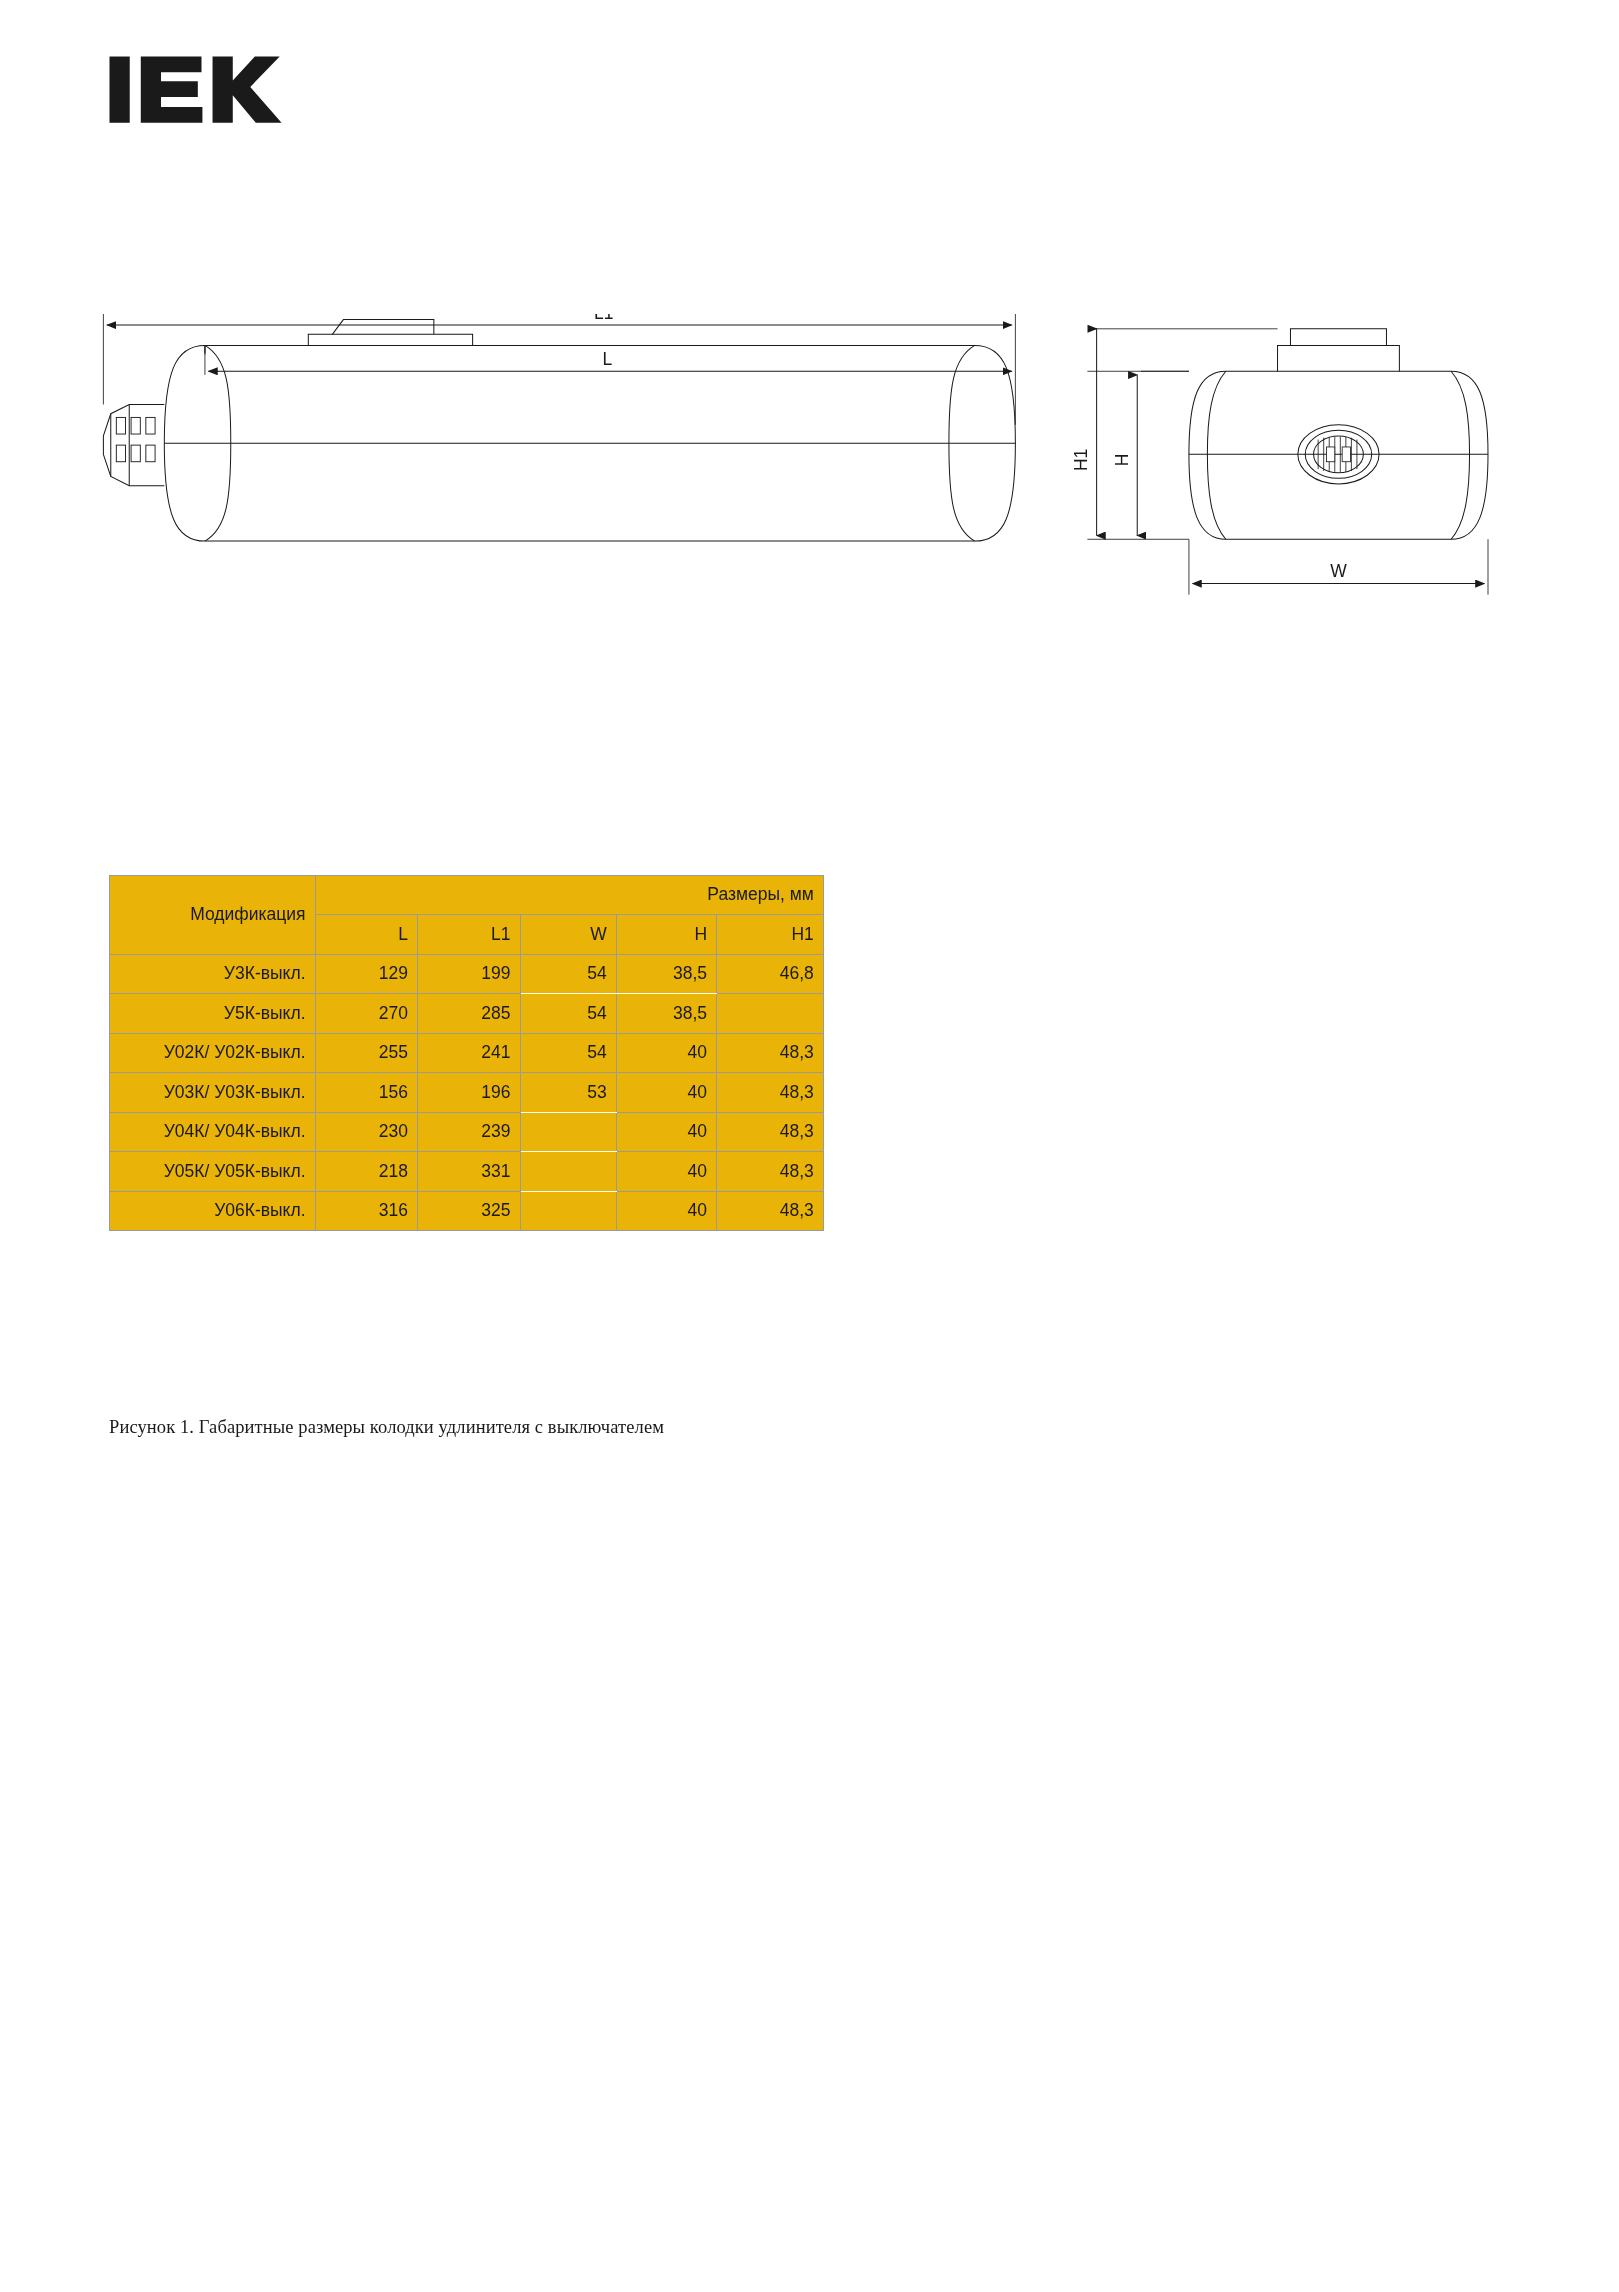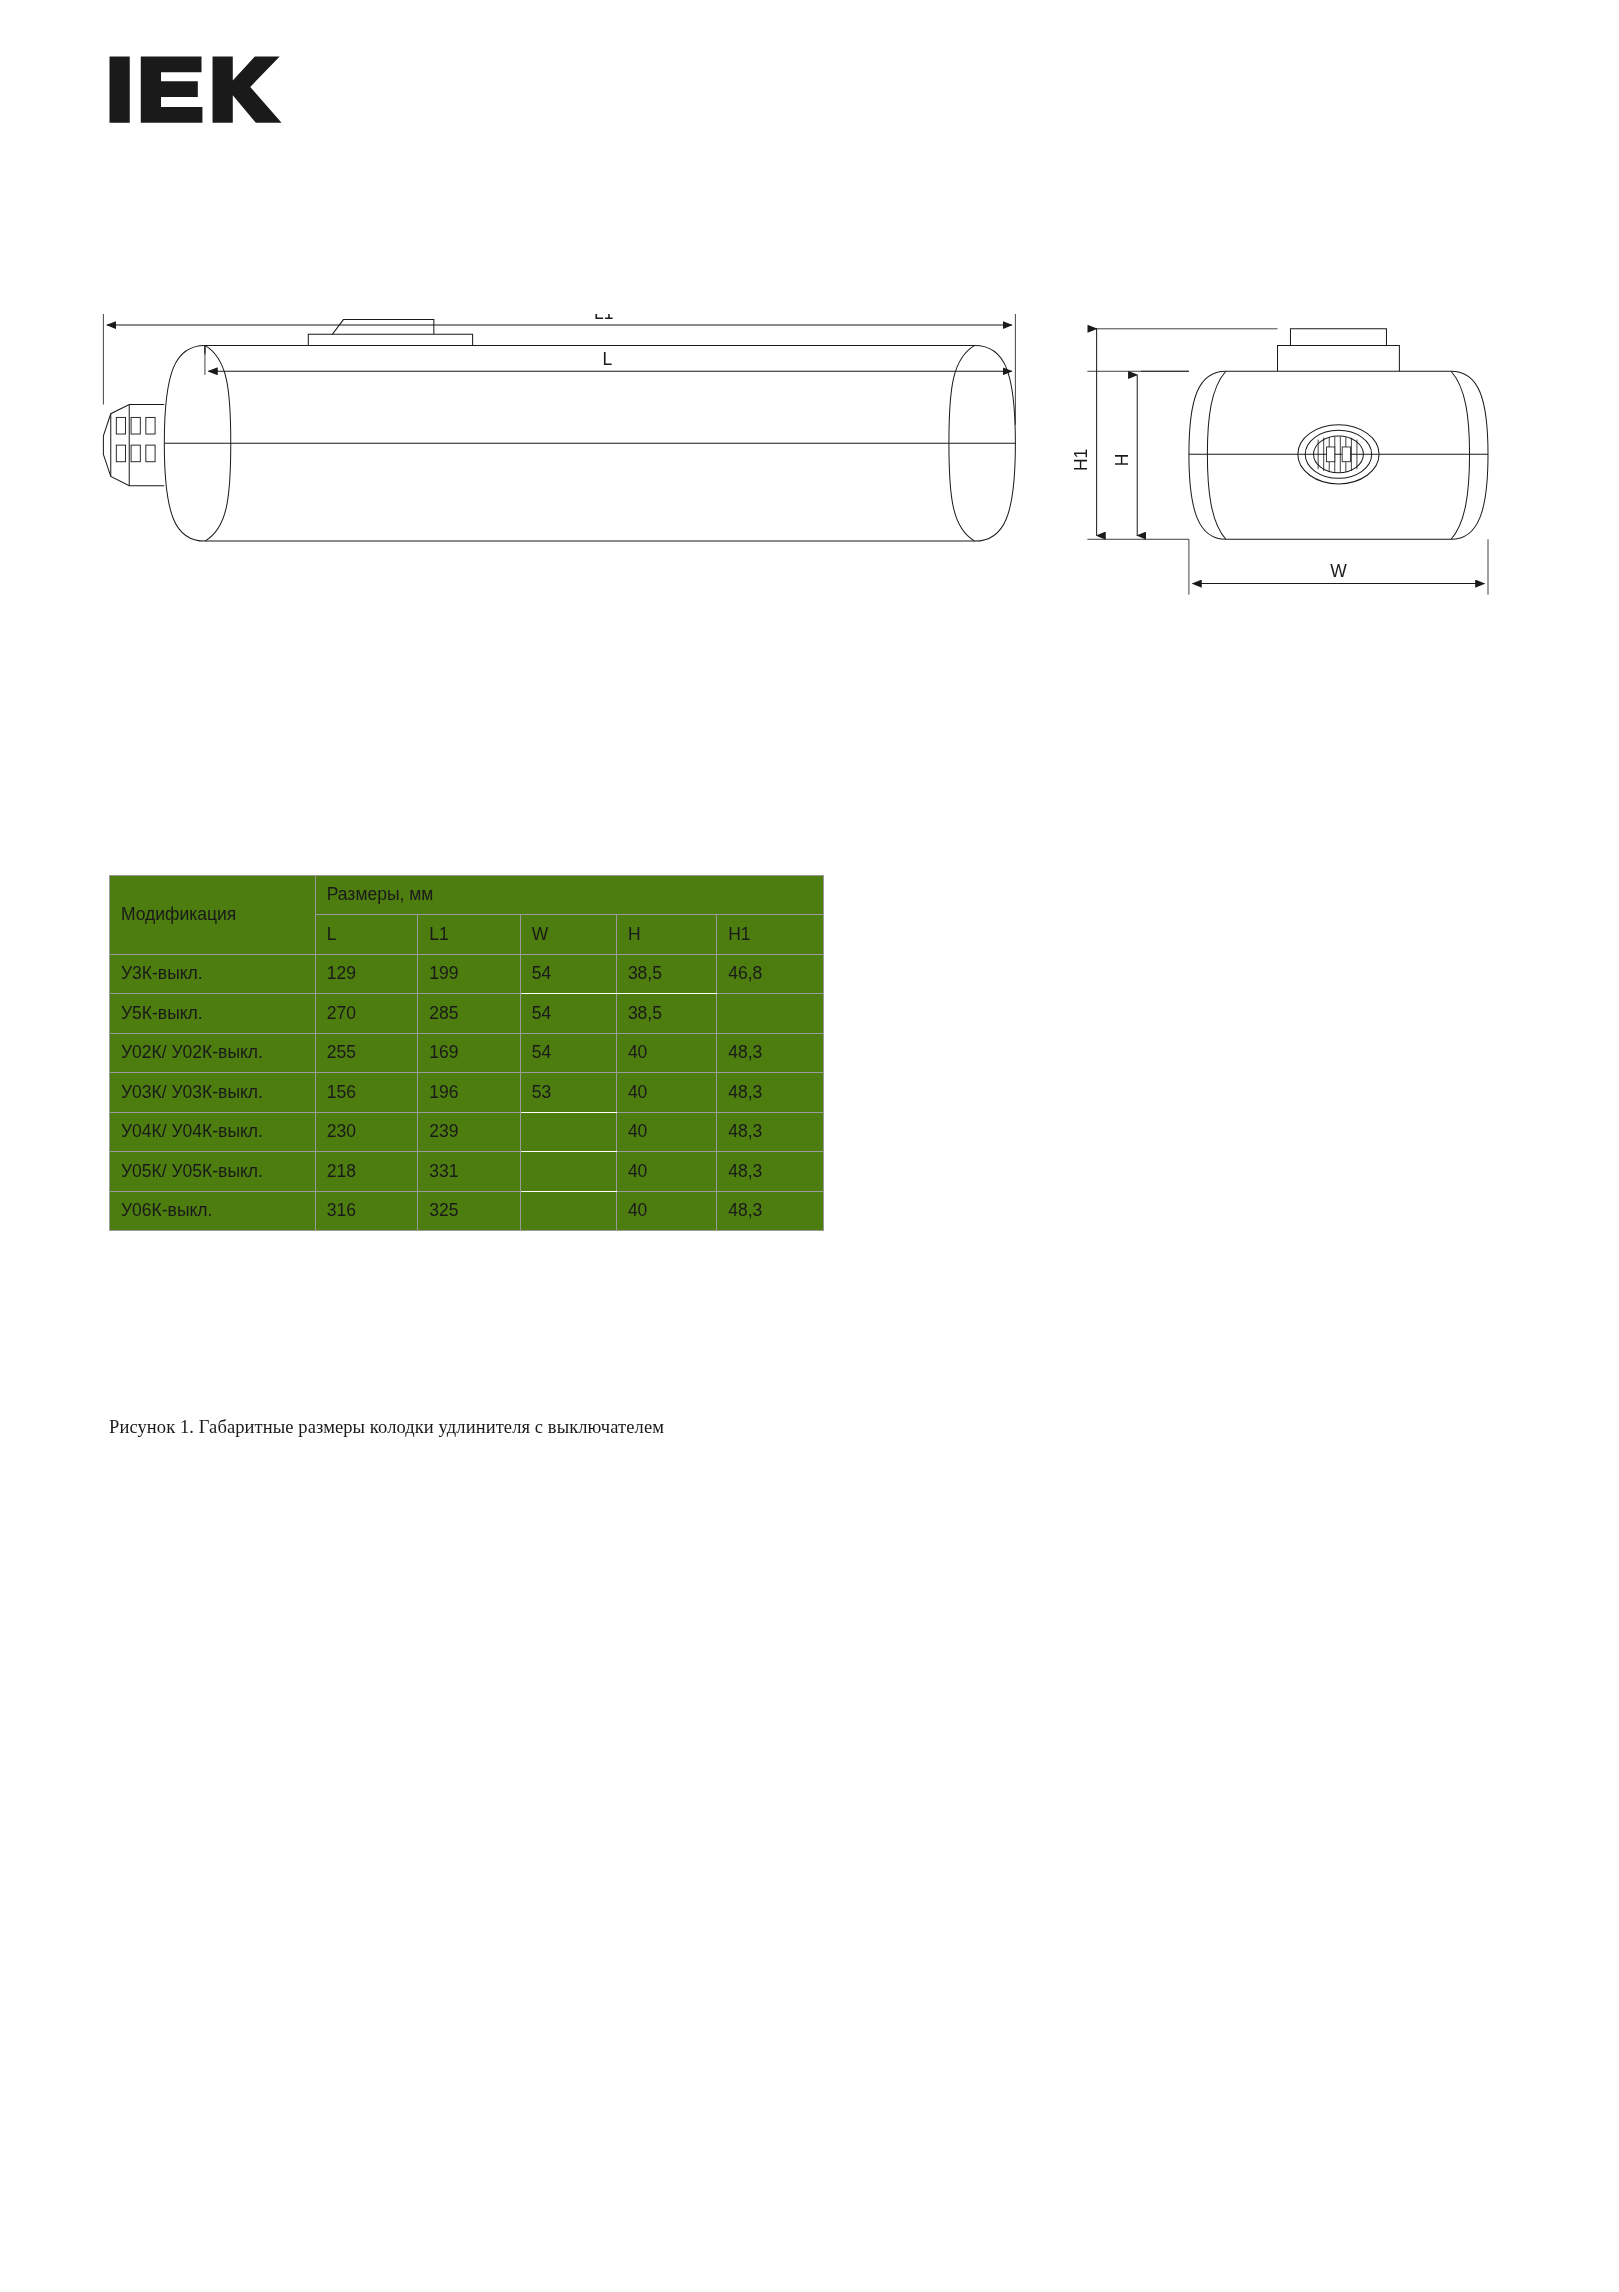--- a/index.html
+++ b/index.html
@@ -51,24 +51,24 @@
   table.dims {
     border-collapse: collapse;
     width: 715px;
     font-size: 17.5px;
     color: #1a1a1a;
   }
   table.dims td, table.dims th {
     border: 0.9px solid #9a9a9a;
     padding: 8.3px 9.2px 9.2px 11px;
     font-weight: normal;
-    text-align: left;
+    text-align: right;
     vertical-align: middle;
     height: 20px;
-    background: #4d7c0f;
+    background: #eab308;
   }
   table.dims th {
     font-weight: normal;
   }
   .col-mod { width: 212px; }
   .col-l  { width: 102px; }
   .col-l1 { width: 102px; }
   .col-w  { width: 97px; }
   .col-h  { width: 97px; }
   .col-h1 { width: 106px; }
@@ -254,21 +254,21 @@
           <td>У5К-выкл.</td>
           <td>270</td>
           <td>285</td>
           <td class="no-top-border">54</td>
           <td class="no-top-border">38,5</td>
           <td></td>
         </tr>
         <tr>
           <td>У02К/ У02К-выкл.</td>
           <td>255</td>
-          <td>169</td>
+          <td>241</td>
           <td>54</td>
           <td>40</td>
           <td>48,3</td>
         </tr>
         <tr>
           <td>У03К/ У03К-выкл.</td>
           <td>156</td>
           <td>196</td>
           <td class="no-bottom-border">53</td>
           <td>40</td>

